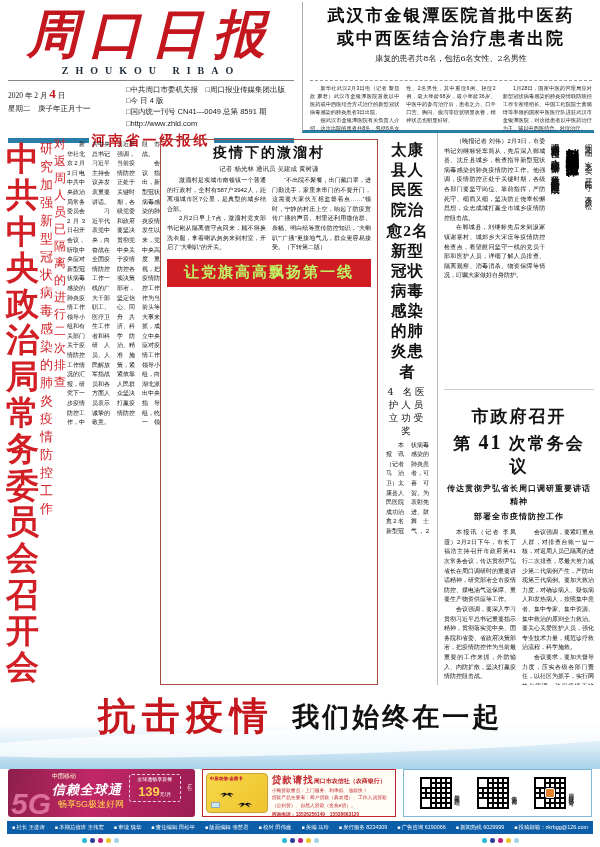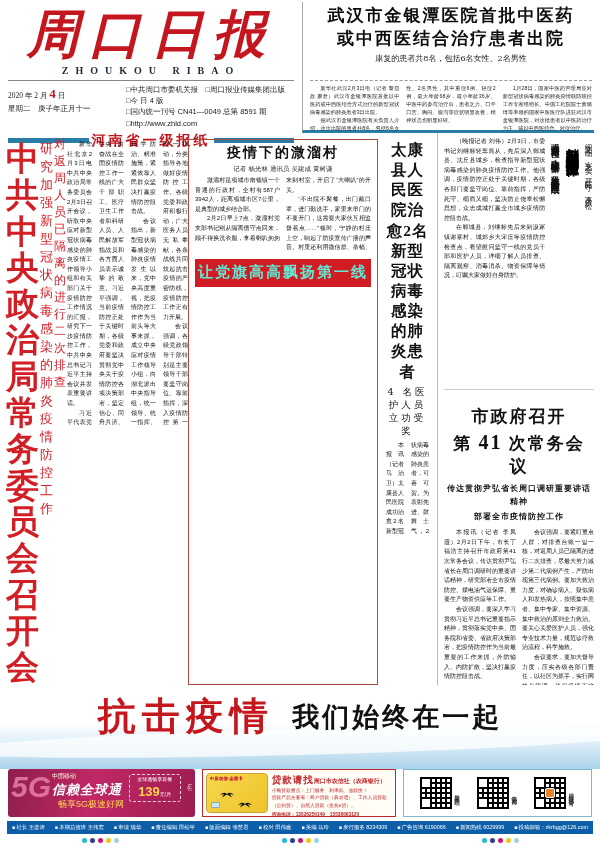--- a/index.html
+++ b/index.html
@@ -28,25 +28,25 @@
   
   .content { display:flex; height:552px; padding:0 6px; }
   .main-col { width:432px; border-right:1px solid #bbb; padding-right:6px; display:flex; flex-direction:row; }
   .m-head { font-size:33px; font-weight:900; color:#d21f26; text-align:center; letter-spacing:1px; margin-top:8px; line-height:1.1; }
   .m-sub1 { font-family:"DejaVu Serif", serif; font-size:13px; color:#d21f26; text-align:center; margin-top:7px; letter-spacing:1px; }
   .m-sub2 { font-family:"DejaVu Serif", serif; font-size:12px; color:#d21f26; text-align:center; margin-top:3px; letter-spacing:1px; }
   .news-body { font-size:6px; line-height:1.6; text-align:justify; color:#111; overflow:hidden; }
   .m-body { margin-top:7px; height:296px; column-count:4; column-gap:7px; column-fill:auto; }
 
   .bottom-row { flex:1; display:flex; margin-top:6px; gap:6px; }
-  .village-box { width:190px; border:1px solid #a84a3c; padding:4px 6px 5px 6px; display:flex; flex-direction:column; }
+  .village-box { width:218px; border:1px solid #a84a3c; padding:4px 6px 5px 6px; display:flex; flex-direction:column; }
   .v-title { font-family:"Liberation Serif", serif; font-weight:bold; font-size:14px; text-align:center; letter-spacing:2px; }
   .v-byline { font-family:"DejaVu Serif", serif; font-size:6.5px; text-align:center; margin:3px 0 2px; color:#333; }
   .v-body { column-count:2; column-gap:6px; height:78px; }
-  .v-banner { margin-top:5px; background:#cf1d23; color:#5eead4; font-weight:900; font-size:15px; letter-spacing:2px; text-align:center; padding:4px 0 5px; }
+  .v-banner { margin-top:5px; background:#cf1d23; color:#bef264; font-weight:900; font-size:15px; letter-spacing:2px; text-align:center; padding:4px 0 5px; }
   .taikang { flex:1; padding:1px 2px 0 2px; }
   .t-h { font-family:"Liberation Serif", serif; font-weight:bold; font-size:15.5px; text-align:center; letter-spacing:1px; line-height:1.3; }
   .t-sub { font-family:"DejaVu Serif", serif; font-size:9.5px; text-align:center; margin:4px 0 3px; letter-spacing:3px; }
   .t-body { column-count:2; column-gap:7px; height:96px; }
 
   .right-col { flex:1; padding-left:6px; display:flex; flex-direction:column; }
   .ra1 { height:242px; display:flex; margin-top:4px; }
   .ra1-body { flex:1; padding-right:3px; height:100%; }
   .vtext { writing-mode:vertical-rl; }
   .v-sub { font-size:8.5px; font-weight:bold; letter-spacing:1px; line-height:1.6; height:100%; font-family:"Liberation Sans", sans-serif; color:#111; }
@@ -63,21 +63,21 @@
   .campaign { height:84px; position:relative; text-align:center; background:linear-gradient(180deg,#ffffff 0%,#ffffff 45%,#ddeef8 70%,#a9d2e9 100%); overflow:hidden; }
   .campaign::after { content:""; position:absolute; left:-8%; right:-8%; bottom:14px; height:26px; background:#fff; border-radius:50%; opacity:.75; transform:rotate(-1.5deg); }
   .slogan { position:relative; z-index:2; padding-top:6px; white-space:nowrap; }
   .slogan-main { font-size:38px; font-weight:900; color:#c4161c; letter-spacing:6px; vertical-align:middle; }
   .slogan-sub { font-family:"Liberation Serif", serif; font-size:27px; font-weight:bold; color:#111; letter-spacing:3px; vertical-align:middle; margin-left:14px; }
 
   
   .ads { display:flex; gap:7px; padding:0 8px; height:48px; }
   .ad { flex:1; position:relative; overflow:hidden; }
   .ad-mobile { background:linear-gradient(100deg,#8e1f4b,#c12766 45%,#9c1d52); border-radius:3px; color:#fff; }
-  .ad5g { position:absolute; left:3px; top:1px; font-size:30px; font-weight:900; font-style:italic; color:#e87fa8; opacity:.85; }
+  .ad5g { position:absolute; left:3px; top:18px; font-size:30px; font-weight:900; font-style:italic; color:#e87fa8; opacity:.85; }
   .ad-brand { position:absolute; left:44px; top:3px; font-size:6px; color:#ffd; }
   .ad-s1 { position:absolute; left:44px; top:12px; font-size:13px; font-weight:900; font-style:italic; letter-spacing:1px; }
   .ad-s2 { position:absolute; left:50px; top:29px; font-size:9px; font-weight:normal; color:#ffd34d; }
   .ad-price { position:absolute; right:14px; top:5px; width:52px; border:1px dashed rgba(255,255,255,.8); border-radius:3px; text-align:center; padding:1px 0; }
   .ad-price .pl { font-size:5px; display:block; }
   .ad-price .pv { font-size:13px; font-weight:900; color:#ffd34d; line-height:1; }
   .ad-price .pu { font-size:5px; }
   .ad-tag { position:absolute; right:2px; top:10px; writing-mode:vertical-rl; font-size:5px; color:#f3c9da; letter-spacing:2px; }
   .ad-loan { border:1.5px solid #c0262b; background:#fffdf6; display:flex; gap:4px; padding:3px; }
   .loan-card { width:62px; background:linear-gradient(135deg,#f7d84a,#eec32d); border:1px solid #c8a23a; border-radius:4px; position:relative; flex-shrink:0; }

